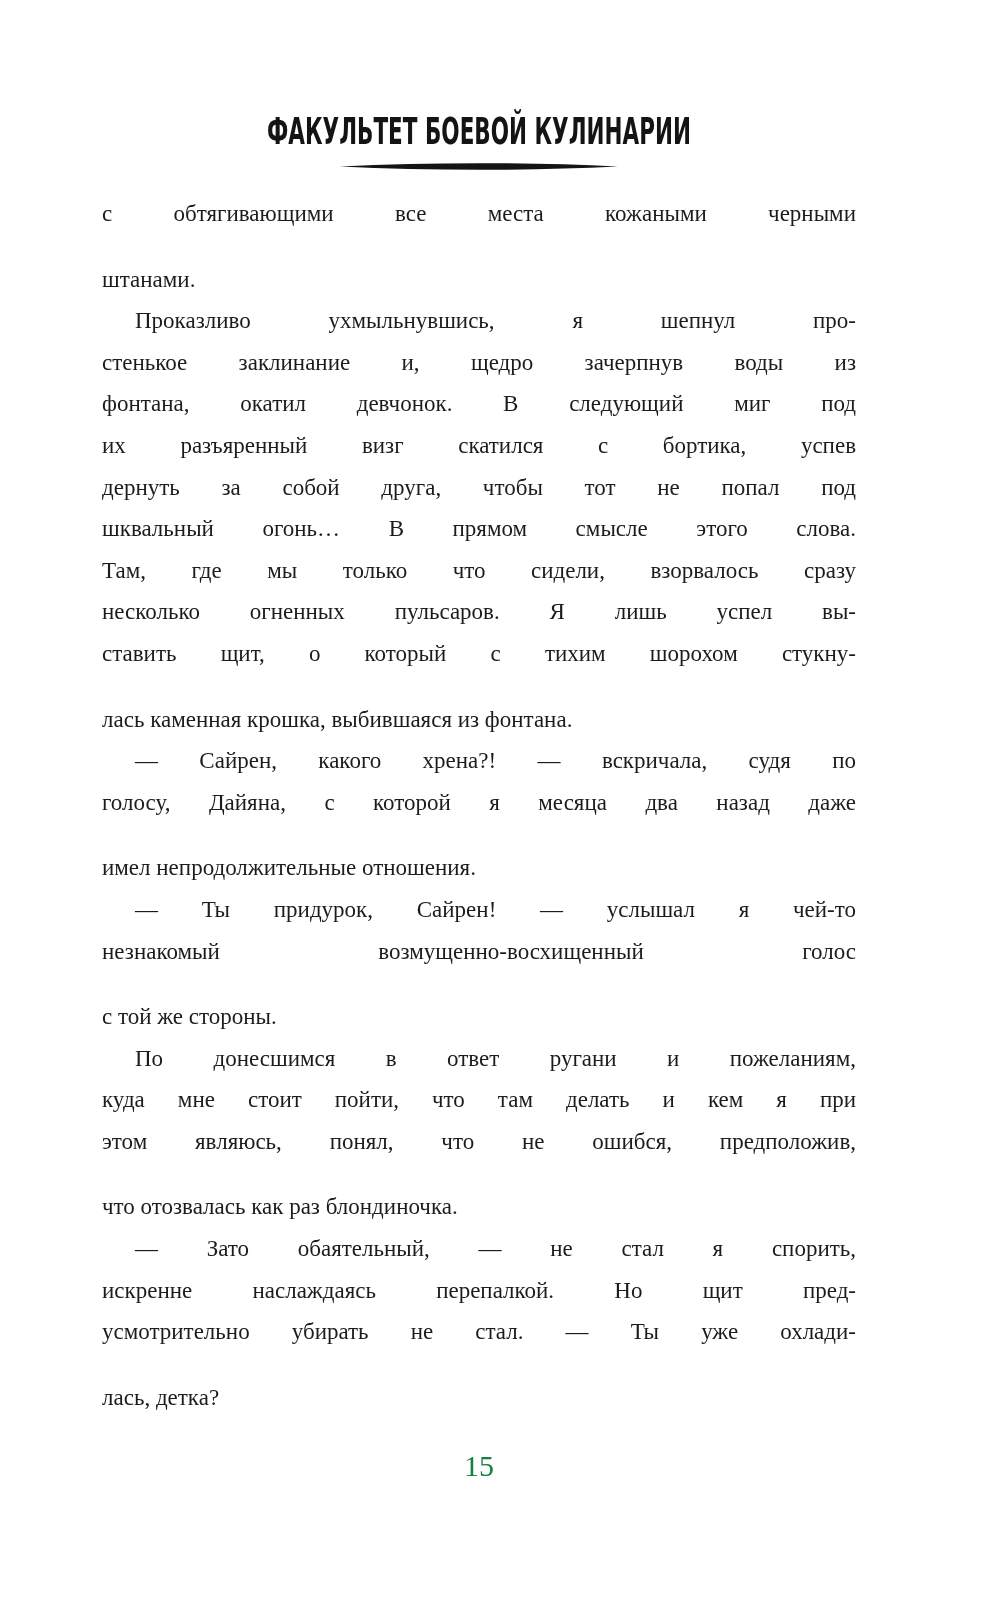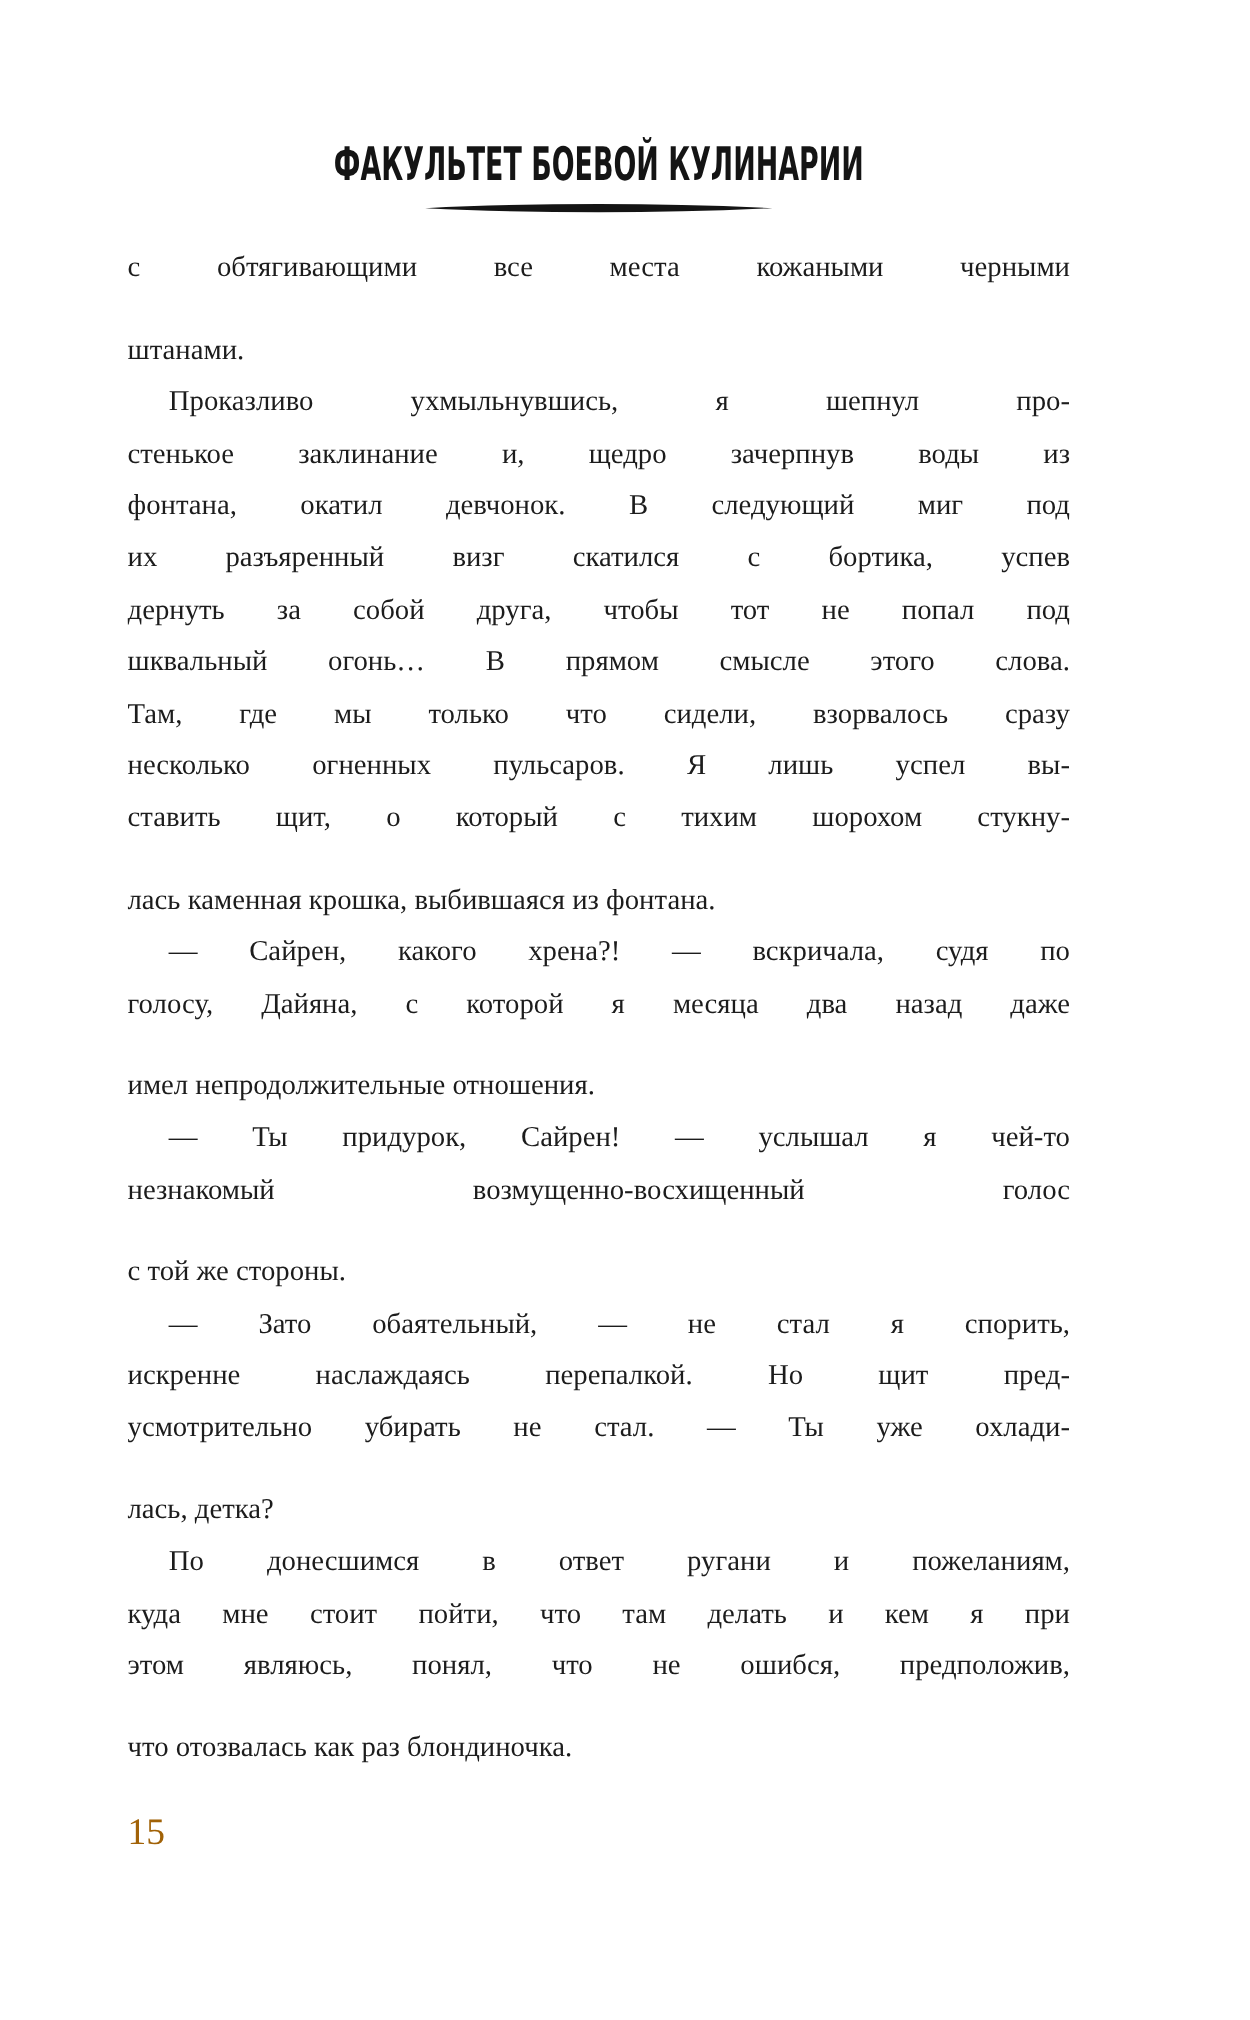--- a/index.html
+++ b/index.html
@@ -66,24 +66,24 @@
     margin-top: 24px;
   }
   .line.indent {
     text-indent: 33px;
   }
   .page-number {
     position: absolute;
     top: 1446px;
     left: 102px;
     width: 754px;
-    text-align: left;
+    text-align: center;
     font-size: 30px;
     line-height: 40px;
-    color: #a16207;
+    color: #15803d;
   }
 </style>
 </head>
 <body>
 
 <div class="page">
 
   <div class="running-head">
     <svg class="title-svg" width="754" height="50" viewBox="0 0 754 50">
       <text class="title-text" x="377" y="40" text-anchor="middle" textLength="424" lengthAdjust="spacingAndGlyphs">ФАКУЛЬТЕТ БОЕВОЙ КУЛИНАРИИ</text>
@@ -114,28 +114,28 @@
         <div class="line indent">— Сайрен, какого хрена?! — вскричала, судя по</div>
         <div class="line">голосу, Дайяна, с которой я месяца два назад даже</div>
         <div class="line last">имел непродолжительные отношения.</div>
       </div>
       <div class="para">
         <div class="line indent">— Ты придурок, Сайрен! — услышал я чей-то</div>
         <div class="line">незнакомый возмущенно-восхищенный голос</div>
         <div class="line last">с той же стороны.</div>
       </div>
       <div class="para">
+        <div class="line indent">По донесшимся в ответ ругани и пожеланиям,</div>
+        <div class="line">куда мне стоит пойти, что там делать и кем я при</div>
+        <div class="line">этом являюсь, понял, что не ошибся, предположив,</div>
+        <div class="line last">что отозвалась как раз блондиночка.</div>
+      </div>
+      <div class="para">
         <div class="line indent">— Зато обаятельный, — не стал я спорить,</div>
         <div class="line">искренне наслаждаясь перепалкой. Но щит пред-</div>
         <div class="line">усмотрительно убирать не стал. — Ты уже охлади-</div>
         <div class="line last">лась, детка?</div>
-      </div>
-      <div class="para">
-        <div class="line indent">По донесшимся в ответ ругани и пожеланиям,</div>
-        <div class="line">куда мне стоит пойти, что там делать и кем я при</div>
-        <div class="line">этом являюсь, понял, что не ошибся, предположив,</div>
-        <div class="line last">что отозвалась как раз блондиночка.</div>
       </div>
     </div>
 
   <div class="page-number">15</div>
 
 </div>
 
 </body></html>

